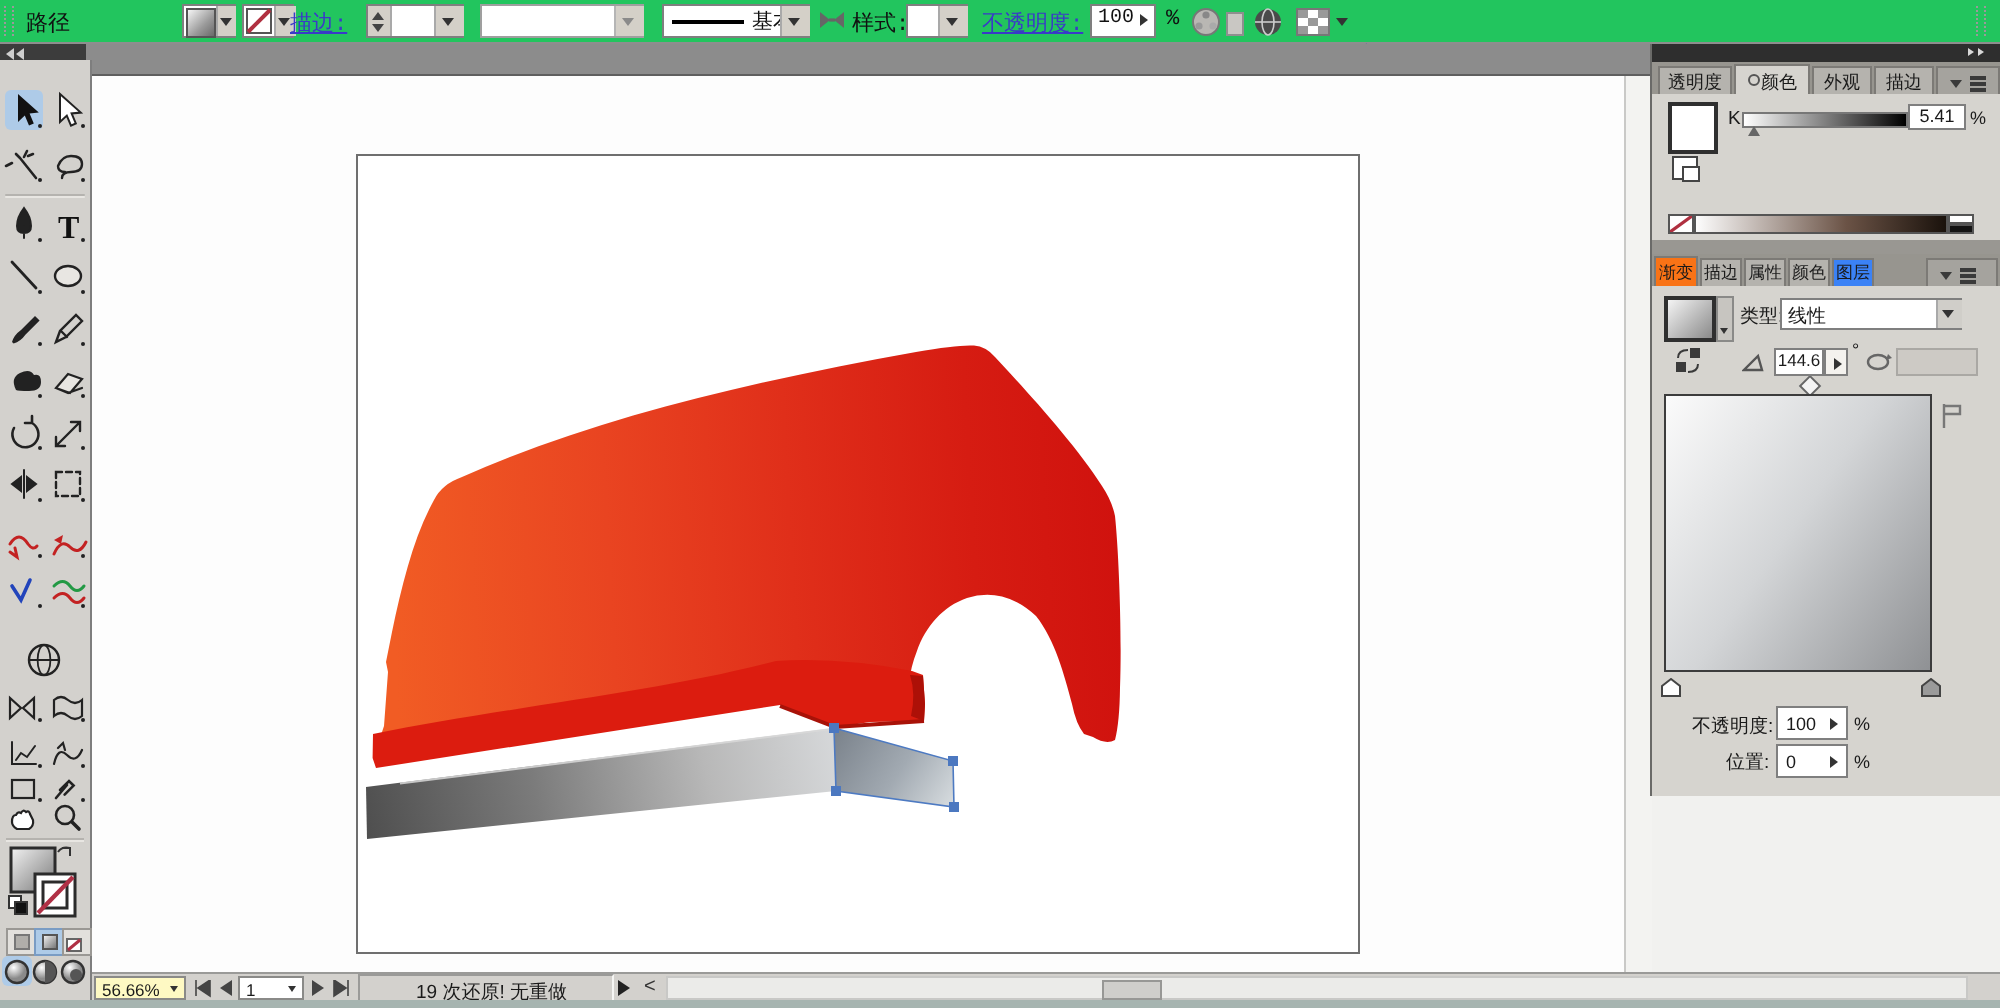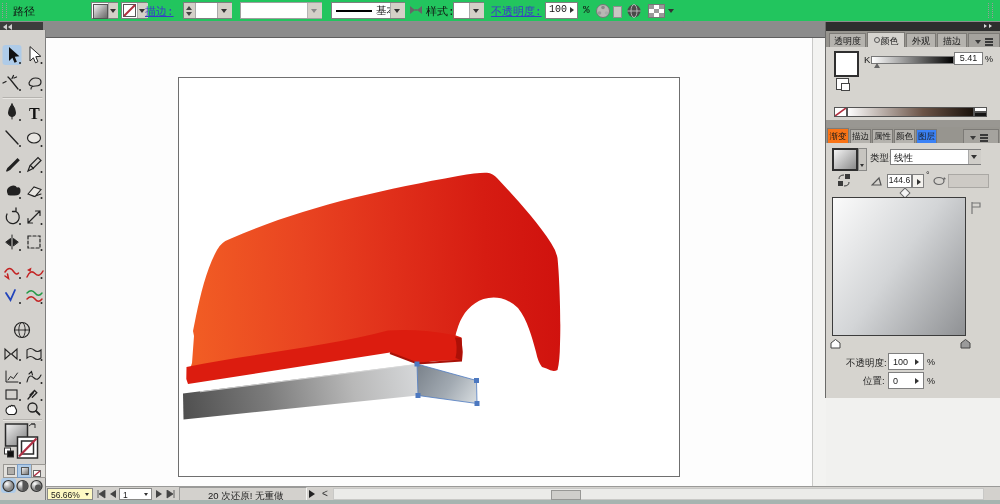--- a/index.html
+++ b/index.html
@@ -415,21 +415,21 @@
    <path d="M1,0 l0,8 M8,0 l-6,4 l6,4 Z" fill="#444" stroke="#444" stroke-width="0.8"></path>
    <path d="M19,0 l-6,4 l6,4 Z" fill="#444"></path>
    <path d="M59,0 l6,4 l-6,4 Z" fill="#444"></path>
    <path d="M70,0 l6,4 l-6,4 Z M77,0 l0,8" fill="#444" stroke="#444" stroke-width="0.8"></path>
  </svg>
  <div class="ab" style="left:73px;top:1px;width:33px;height:12px;background:#fff;border:1px solid #8a8a88;box-sizing:border-box;">
    <div class="ab" style="left:3px;top:1px;font-size:8.5px;">1</div>
    <div class="darrow" style="left:24px;top:4px;border-left-width:2.5px;border-right-width:2.5px;border-top-width:3.5px;"></div>
  </div>
  <div class="ab" style="left:133px;top:0;width:128px;height:13px;border-left:1px solid #9a9a98;border-top:1px solid #9a9a98;border-right:1px solid #f5f5f3;box-sizing:border-box;">
-   <div class="ab" style="left:28px;top:2px;white-space:nowrap;font-size:9.5px;">20 次还原! 无重做</div>
+   <div class="ab" style="left:28px;top:2px;white-space:nowrap;font-size:9.5px;">19 次还原! 无重做</div>
  </div>
  <div class="ab" style="left:263px;top:3px;width:0;height:0;border-top:4px solid transparent;border-bottom:4px solid transparent;border-left:6px solid #222;"></div>
  <div class="ab" style="left:276px;top:1px;font-size:10px;color:#333;">&lt;</div>
  <div class="ab" style="left:287px;top:1px;width:651px;height:12px;background:#ebebe9;border:1px solid #c8c8c6;box-sizing:border-box;">
    <div class="ab" style="left:217px;top:1px;width:28px;height:8px;background:#cfcecb;border:1px solid #979795;"></div>
  </div>
 </div>
 <div class="ab" style="left:0;top:500px;width:1000px;height:4px;background:#a6b4b0;"></div>
 
 </body></html>

